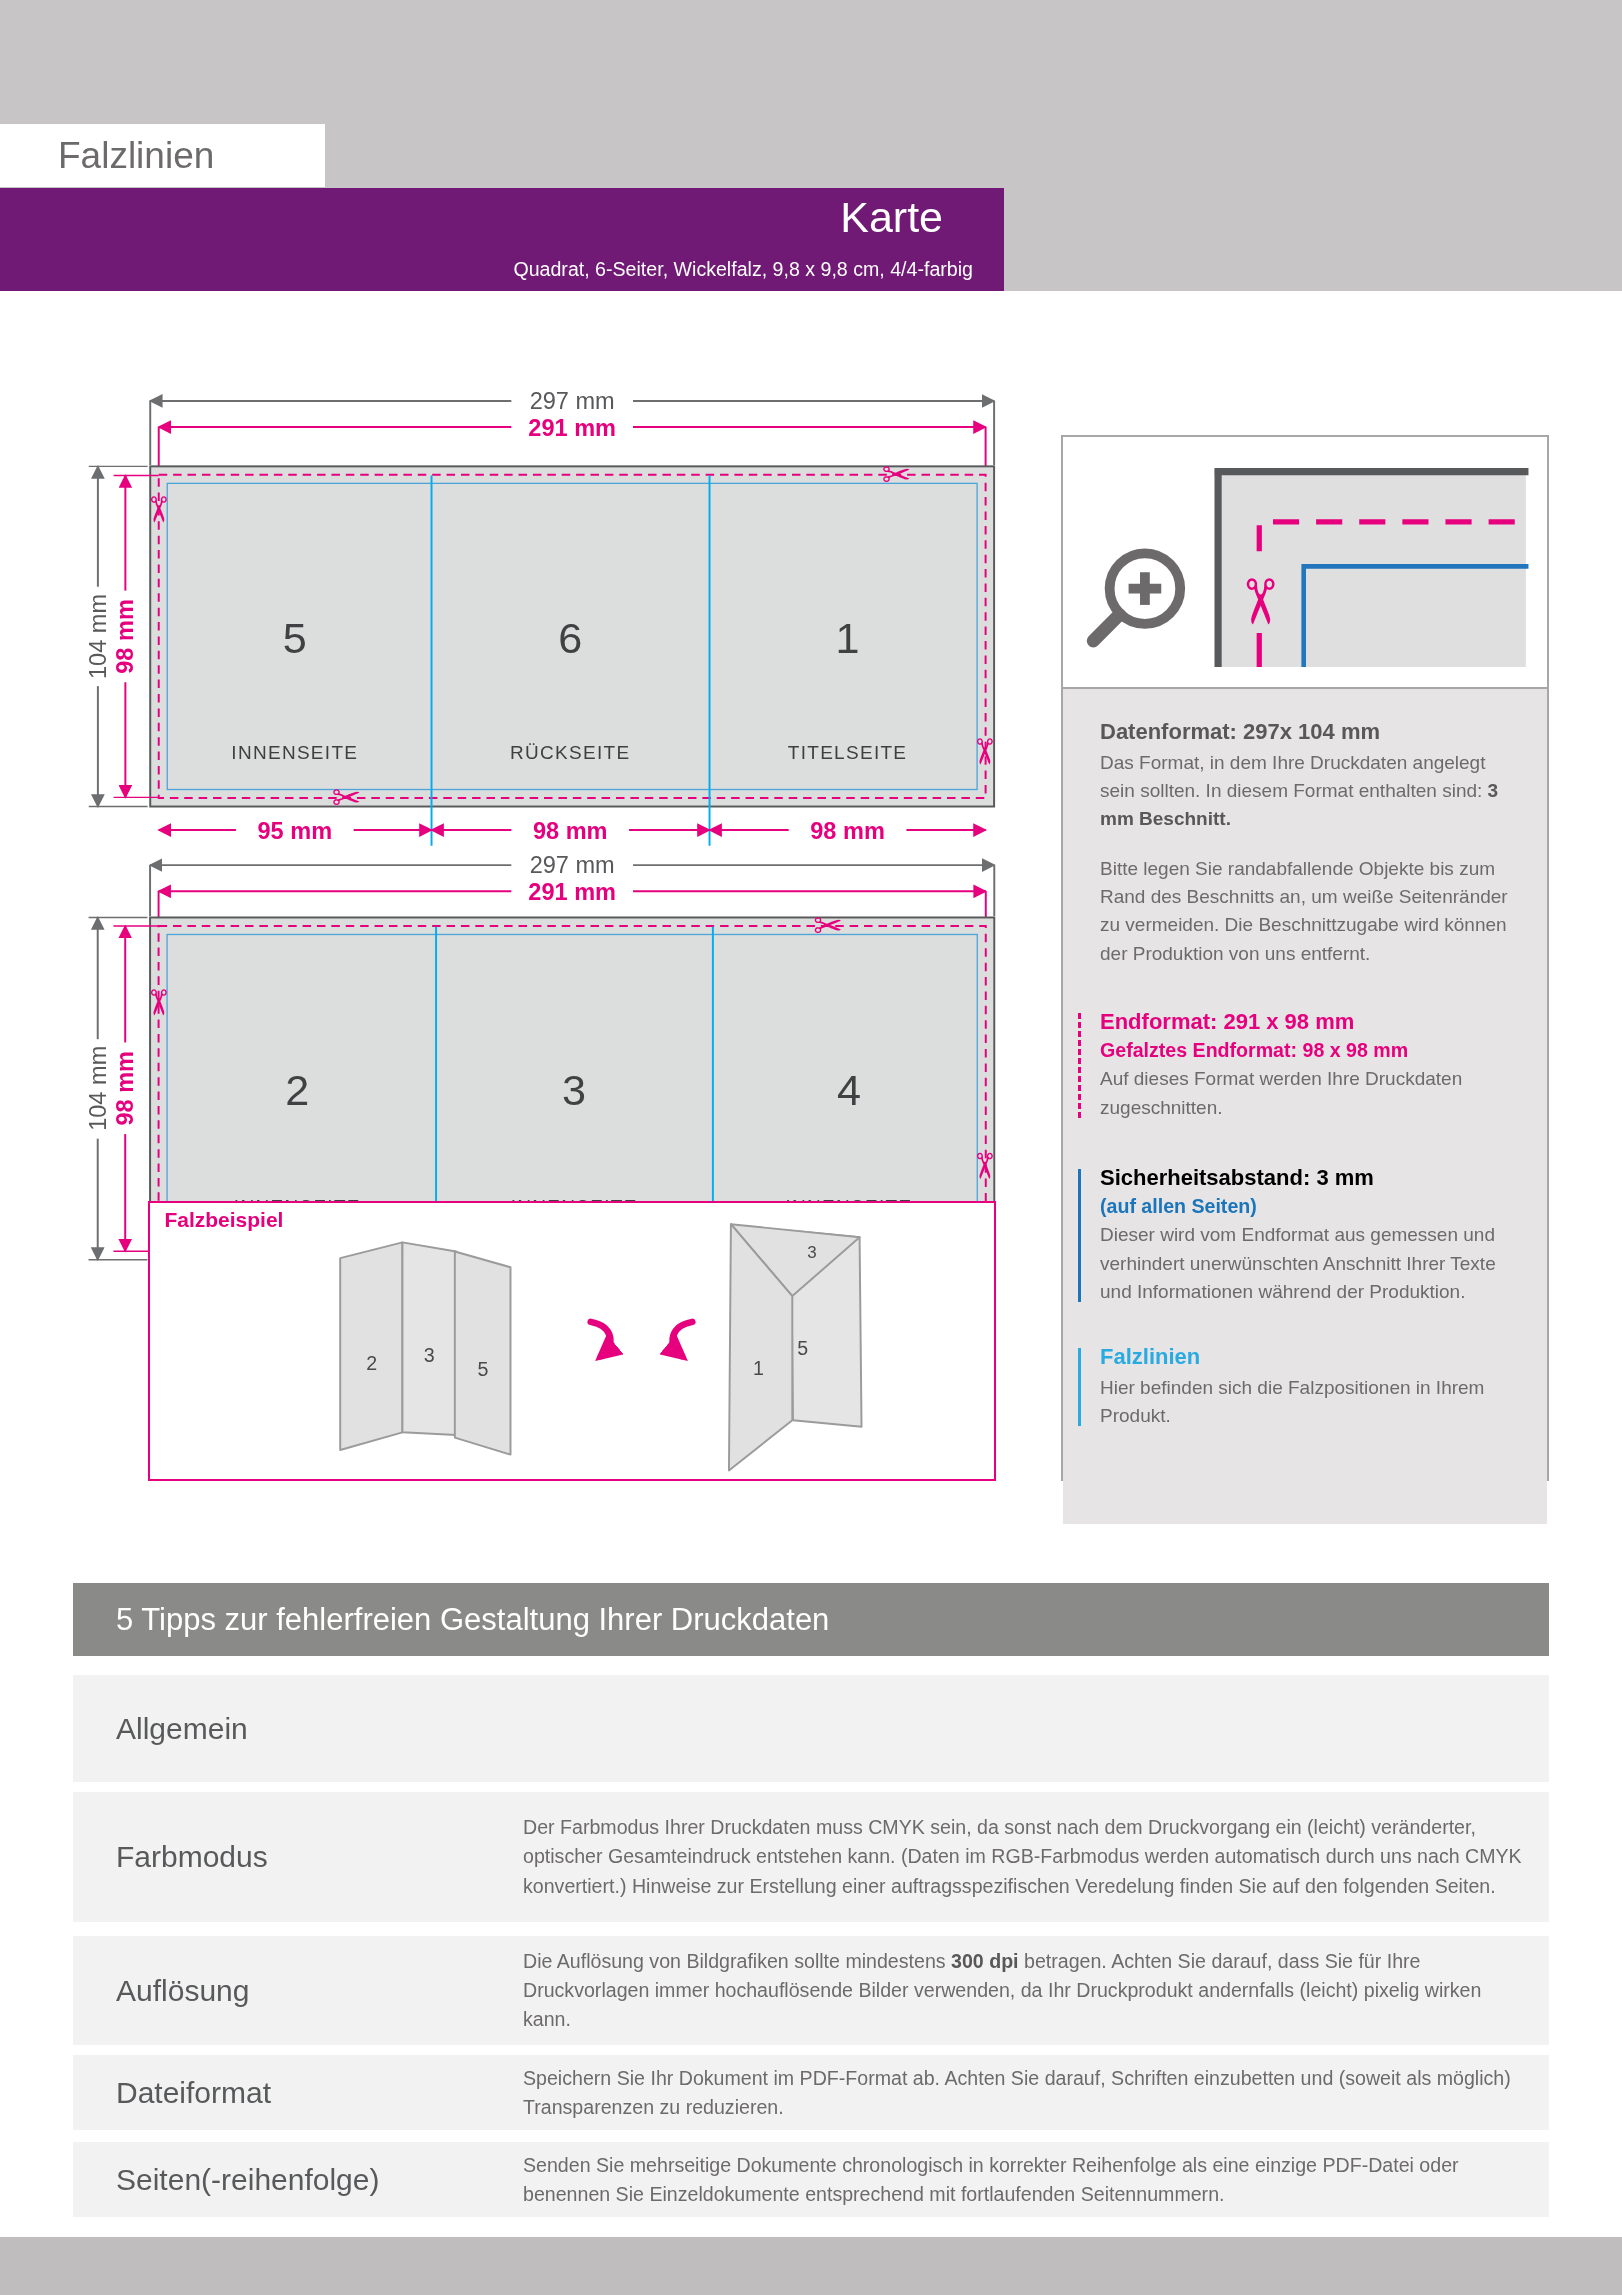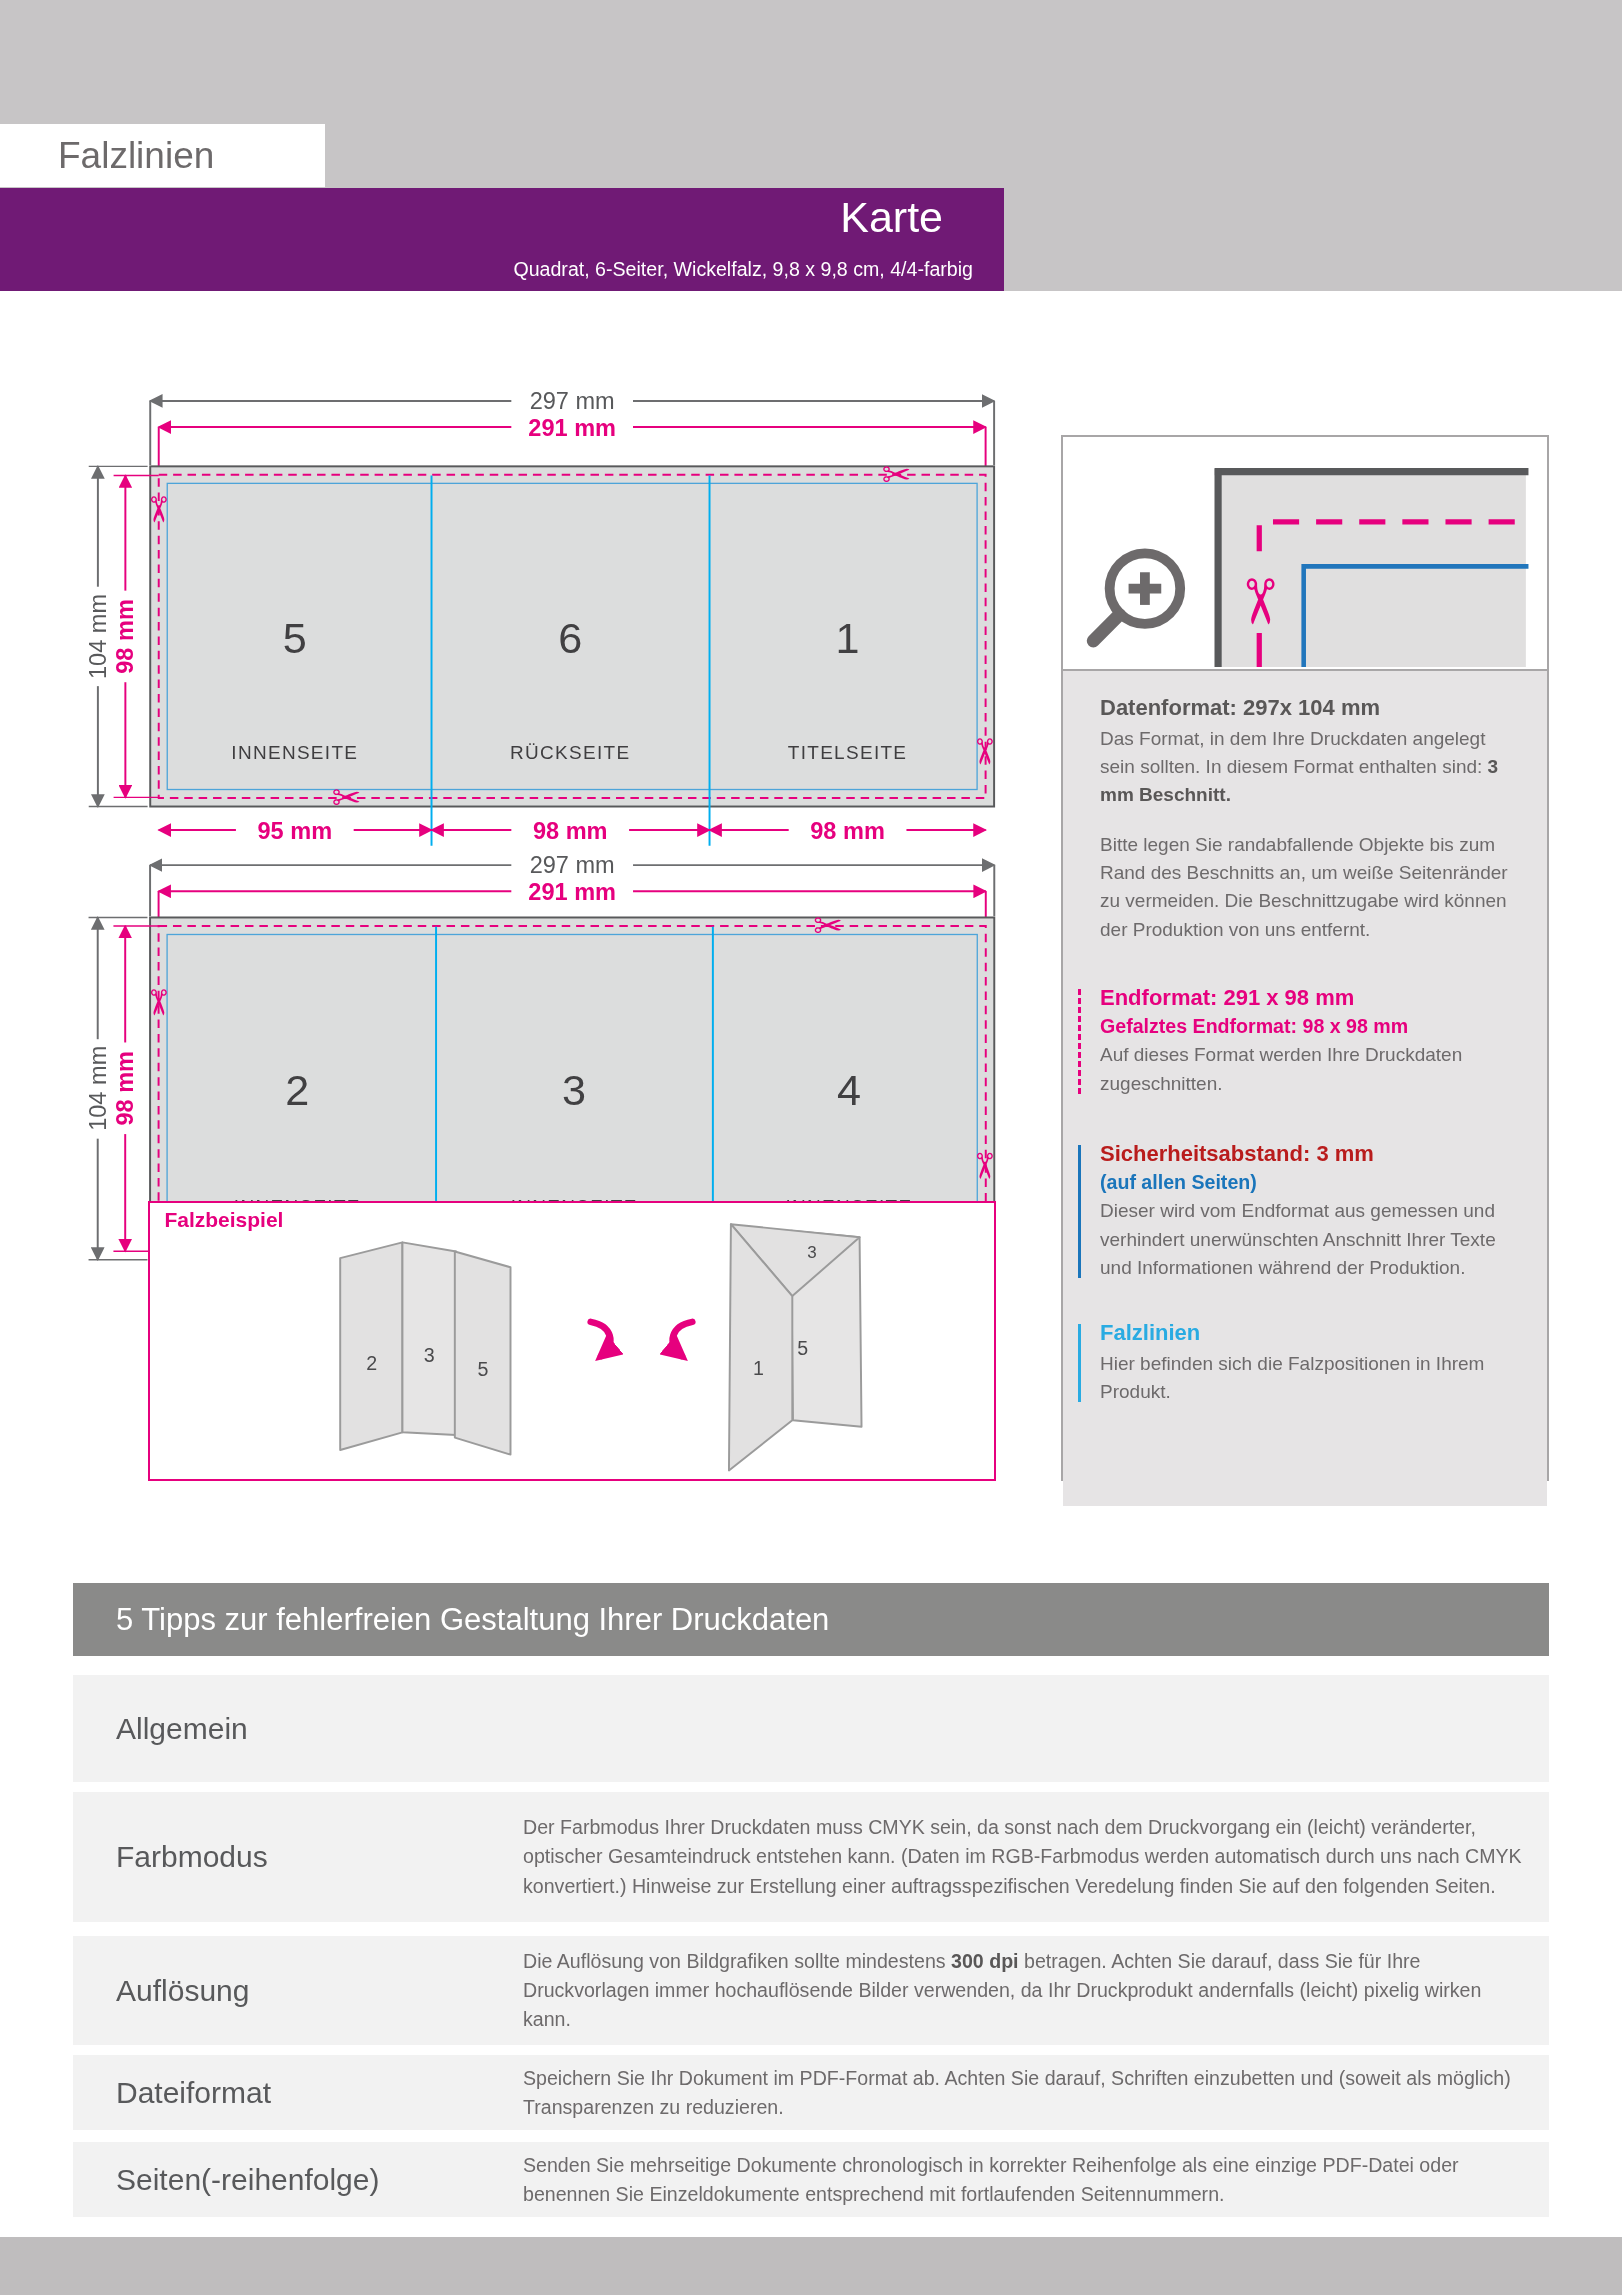--- a/index.html
+++ b/index.html
@@ -17,30 +17,30 @@
   .subtitle{position:absolute;right:31px;bottom:10.5px;font-size:19.6px;color:#ffffff;white-space:nowrap;}
 
   
   .fold-box{left:148px;top:1201px;width:848px;height:280px;border:2px solid #e6007e;
         box-sizing:border-box;background:#ffffff;}
   .fold-box-title{position:absolute;left:14.4px;top:5.2px;font-size:21px;font-weight:700;color:#e6007e;}
 
   
   .sidebar{left:1061px;top:435px;width:488px;height:1046px;border:2px solid #a8a6a7;
         box-sizing:border-box;background:#ffffff;}
-  .sidebar-content{position:absolute;left:0;top:232px;width:484px;height:837px;background:#e6e4e5;
-        border-top:2px solid #a8a6a7;box-sizing:border-box;padding:24px 26px 0 37px;}
+  .sidebar-content{position:absolute;left:0;top:250px;width:484px;height:837px;background:#e6e4e5;
+        border-top:2px solid #a8a6a7;box-sizing:border-box;padding:30px 26px 0 37px;}
   .sb-section{position:relative;margin-bottom:30px;}
   .sb-accent{position:absolute;left:-22px;top:3.9px;bottom:3.9px;width:0;}
   .sb-accent.dashed-magenta{border-left:3.3px dashed #e6007e;}
   .sb-accent.solid-blue{border-left:3.3px solid #1a75bb;}
   .sb-accent.solid-cyan{border-left:3.3px solid #29abe2;}
   .sb-h{font-size:22px;font-weight:700;color:#595757;margin:0 0 3.9px 0;}
   .sb-h.magenta{color:#e6007e;}
-  .sb-h.blue{color:#b91c1c;}
+  .sb-h.blue{color:#000000;}
   .sb-h.cyan{color:#29abe2;}
   .sb-sub{font-size:19.6px;font-weight:700;margin:0 0 3.9px 0;}
   .sb-sub.magenta{color:#e6007e;}
   .sb-sub.blue{color:#1a75bb;}
   .sb-p{font-size:19px;line-height:1.48;color:#6d6a6b;margin:0 0 22px 0;}
   .sb-p:last-child{margin-bottom:0;}
   .sb-p b{color:#595757;}
 
   
   .tips-bar{left:73px;top:1583px;width:1476px;height:73px;background:#8a8a89;}

